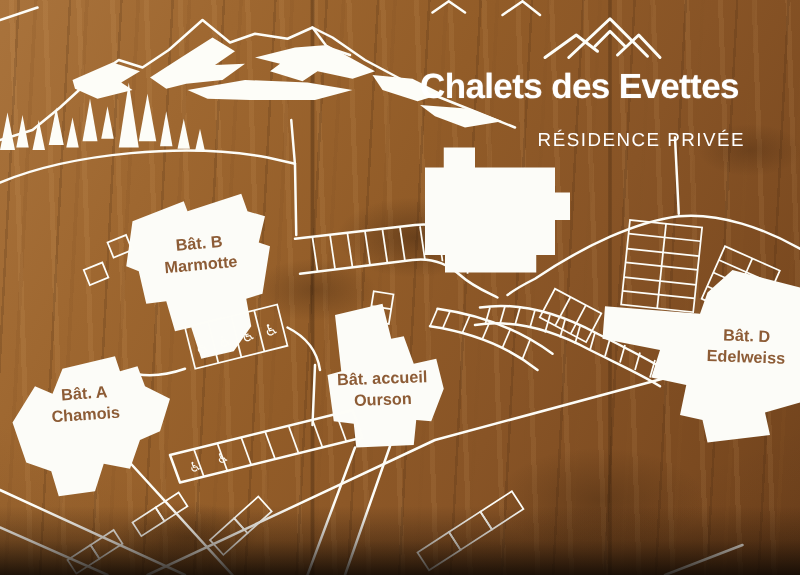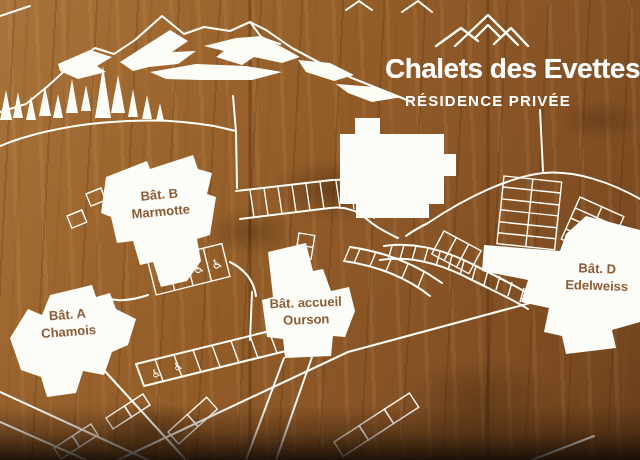--- a/index.html
+++ b/index.html
@@ -22,27 +22,27 @@
     background:radial-gradient(120% 100% at 50% 30%, rgba(0,0,0,0) 60%, rgba(30,15,5,.18) 100%);}
   .stage::after{content:"";position:absolute;inset:0;pointer-events:none;
     background:linear-gradient(180deg, rgba(0,0,0,0) 0 88%, rgba(30,16,6,.35) 94%, rgba(12,7,3,.85) 100%);}
   svg.map{position:absolute;left:0;top:0;}
   .ln{fill:none;stroke:#fdfdf8;stroke-width:2;stroke-linecap:round;stroke-linejoin:round;}
   .thin{stroke-width:1.4;}
   .fillw{fill:#fdfdf8;stroke:none;}
   .bldg{fill:#fcfcf8;stroke:none;}
   .wc{font-family:"DejaVu Sans", sans-serif;font-size:13px;fill:#fdfdf8;text-anchor:middle;}
   .title{
-    position:absolute;left:336px;top:53px;width:304px;text-align:right;
+    position:absolute;left:336px;top:53px;width:304px;text-align:left;
     color:#fff;font-size:28px;font-weight:700;letter-spacing:-.5px;z-index:3;
     text-shadow:0 0 1px rgba(255,255,255,.4);
   }
   .subtitle{
-    position:absolute;left:380px;top:92px;width:216px;text-align:center;
-    color:#fff;font-size:15px;font-weight:700;letter-spacing:1.2px;z-index:3;
+    position:absolute;left:380px;top:104px;width:216px;text-align:right;
+    color:#fff;font-size:15px;font-weight:400;letter-spacing:1.2px;z-index:3;
   }
   .logo{position:absolute;left:428px;top:4px;z-index:3;}
   .bl{
     position:absolute;width:120px;text-align:center;color:#8d5c36;
     font-size:13px;font-weight:700;line-height:17px;z-index:3;
   }
   .bl .nm{display:block;}
 </style>
 </head>
 <body>

